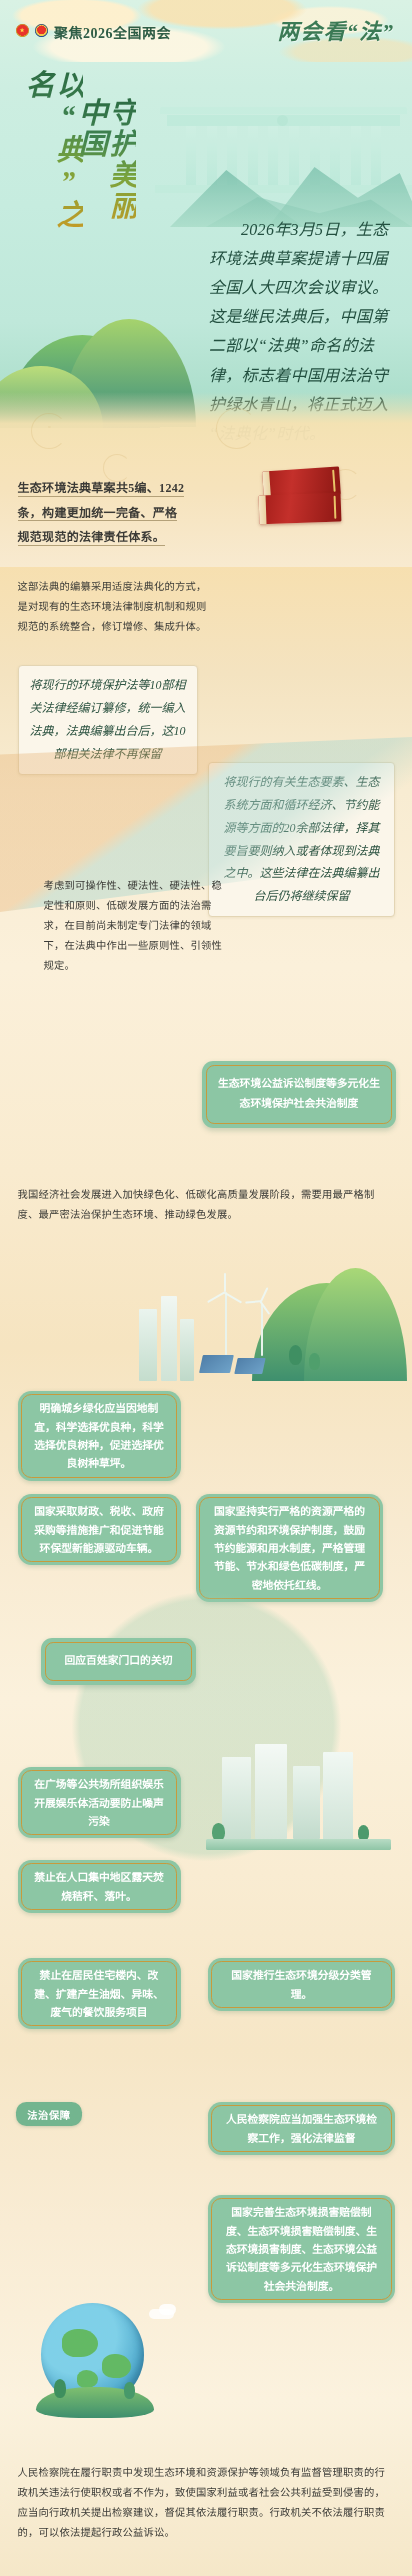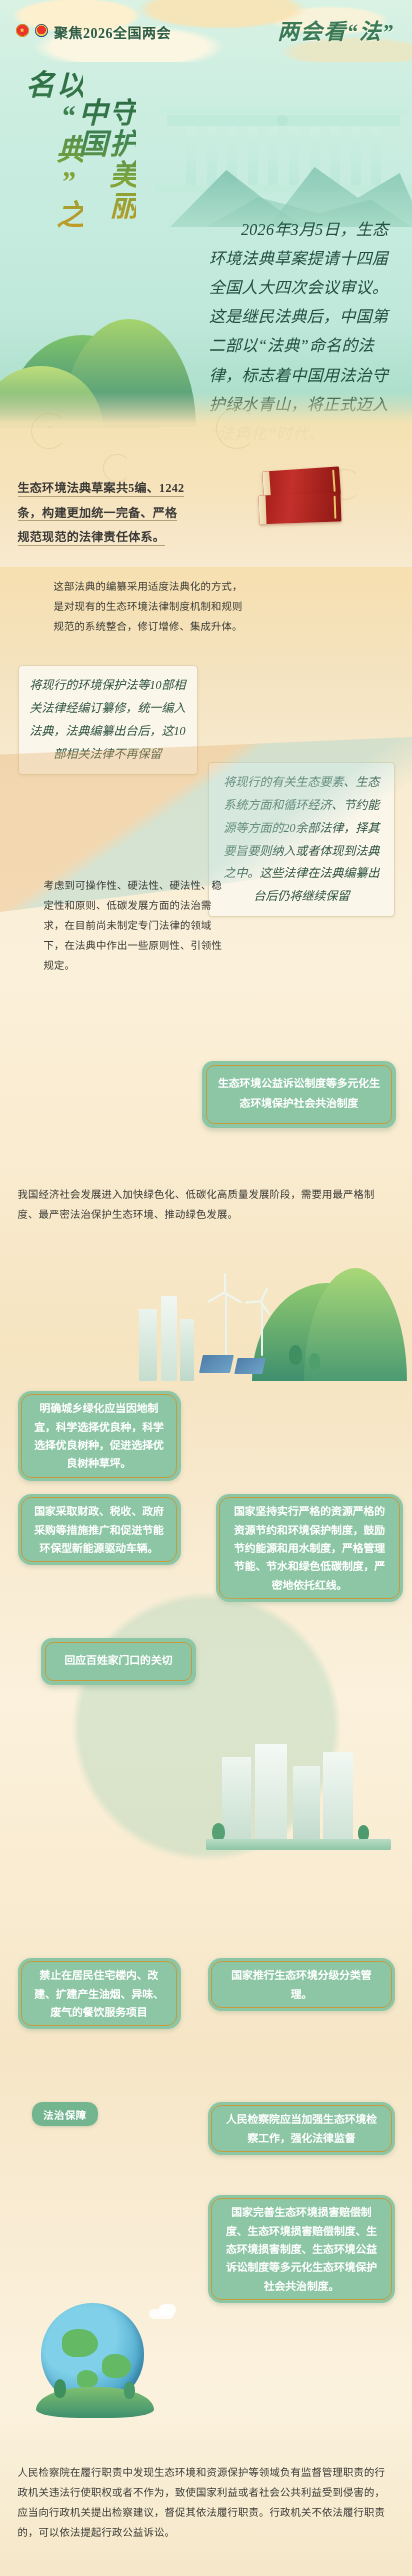--- a/index.html
+++ b/index.html
@@ -356,21 +356,21 @@
     <div class="book" style="left:12.4px;top:61px;width:82px;height:29px;transform:rotate(-2deg)">
       <div class="pages"></div>
         <div class="gold-line"></div>
     </div>
   </div>
 
   <div class="gold-para">
     <span class="ul">生态环境法典草案共5编、1242条，构建更加统一完备、严格规范现范的法律责任体系。</span>
   </div>
 
-  <div class="para" style="left:17.5px;top:577px;width:195px;margin-left:36px;">这部法典的编纂采用适度法典化的方式，是对现有的生态环境法律制度机制和规则规范的系统整合，修订增修、集成升体。</div>
+  <div class="para" style="left:17.5px;top:577px;width:195px;">这部法典的编纂采用适度法典化的方式，是对现有的生态环境法律制度机制和规则规范的系统整合，修订增修、集成升体。</div>
 
   <div class="note-card" style="left:17.5px;top:665px;width:180px;">将现行的环境保护法等10部相关法律经编订纂修，统一编入法典，法典编纂出台后，这10部相关法律不再保留</div>
 
   <div class="note-card" style="left:208px;top:762px;width:187px;">将现行的有关生态要素、生态系统方面和循环经济、节约能源等方面的20余部法律，择其要旨要则纳入或者体现到法典之中。这些法律在法典编纂出台后仍将继续保留</div>
 
   <div class="illus" style="left:0;top:737px;width:412px;height:175px;
               background:linear-gradient(145deg, rgba(230,176,112,.35) 0 38%, rgba(170,214,206,.45) 42% 60%, rgba(250,232,198,0) 72%);
               clip-path:polygon(0 10%,100% 0,100% 70%,0 100%);"></div>
 
   <div class="para" style="left:17.5px;top:876px;width:185px;margin-left:26px;">考虑到可操作性、硬法性、硬法性、稳定性和原则、低碳发展方面的法治需求，在目前尚未制定专门法律的领域下，在法典中作出一些原则性、引领性规定。</div>
@@ -396,44 +396,46 @@
     <div class="blade" style="left:126px;top:34px;height:15.5px;transform:rotate(145deg)"></div>
     <div class="blade" style="left:126px;top:34px;height:15.5px;transform:rotate(265deg)"></div>
     <div class="tree" style="left:155px;top:93px;width:13.4px;height:19.6px;background:#3f8f62;"></div>
     <div class="tree" style="left:175px;top:101px;width:11.3px;height:16.5px;background:#4f9f6c;"></div>
   </div>
 
   <div class="pill" style="left:17.5px;top:1391px;width:163px;">明确城乡绿化应当因地制宜，科学选择优良种，科学选择优良树种，促进选择优良树种草坪。</div>
 
   <div class="pill" style="left:17.5px;top:1494px;width:163px;">国家采取财政、税收、政府采购等措施推广和促进节能环保型新能源驱动车辆。</div>
 
-  <div class="pill" style="left:216px;top:1494px;width:187px;text-align:center;">国家坚持实行严格的资源严格的资源节约和环境保护制度，鼓励节约能源和用水制度，严格管理节能、节水和绿色低碳制度，严密地依托红线。</div>
+  <div class="pill" style="left:196px;top:1494px;width:187px;text-align:center;">国家坚持实行严格的资源严格的资源节约和环境保护制度，鼓励节约能源和用水制度，严格管理节能、节水和绿色低碳制度，严密地依托红线。</div>
 
   <div class="illus" style="left:62px;top:1582px;width:289px;height:289px;border-radius:50%;
               background:radial-gradient(circle, rgba(150,205,175,.32) 0 62%, rgba(150,205,175,0) 66%);"></div>
 
   <div class="green-card" style="left:41px;top:1638px;width:155px;">回应百姓家门口的关切</div>
 
   <div class="illus" style="left:206px;top:1736px;width:185px;height:118px;">
     <div class="bldg" style="left:15.5px;top:20.6px;width:29px;height:82px;background:linear-gradient(180deg,#eef6f0,#c8dfd0);"></div>
     <div class="bldg" style="left:49px;top:8.2px;width:32px;height:95px;background:linear-gradient(180deg,#f4f9f5,#d3e5d8);"></div>
     <div class="bldg" style="left:87px;top:30px;width:27px;height:73px;background:linear-gradient(180deg,#eaf4ed,#c2dbcc);"></div>
     <div class="bldg" style="left:117px;top:15.5px;width:30px;height:88px;background:linear-gradient(180deg,#f1f8f3,#cfe3d6);"></div>
     <div class="tree" style="left:6.2px;top:87px;width:12.4px;height:17.5px;background:#55a173;"></div>
     <div class="tree" style="left:152px;top:89px;width:11.3px;height:15.5px;background:#4c9a6d;"></div>
     <div style="position:absolute;left:0;top:103px;width:185px;height:11.3px;background:linear-gradient(180deg,#b8dcc5,#8fc5a6);border-radius:1.5px;"></div>
   </div>
 
-
+  <div class="pill" style="left:17.5px;top:1860px;width:163px;">禁止在人口集中地区露天焚烧秸秆、落叶。</div>
+
+  <div class="pill" style="left:17.5px;top:1767px;width:163px;">在广场等公共场所组织娱乐开展娱乐体活动要防止噪声污染</div>
 
   <div class="pill" style="left:17.5px;top:1958px;width:163px;">禁止在居民住宅楼内、改建、扩建产生油烟、异味、废气的餐饮服务项目</div>
 
   <div class="pill" style="left:208px;top:1958px;width:187px;">国家推行生态环境分级分类管理。</div>
 
-  <div class="tag" style="left:32px;top:2102px;">法治保障</div>
+  <div class="tag" style="left:16px;top:2102px;">法治保障</div>
 
   <div class="pill" style="left:208px;top:2102px;width:187px;">人民检察院应当加强生态环境检察工作，强化法律监督</div>
 
   <div class="pill" style="left:208px;top:2195px;width:187px;">国家完善生态环境损害赔偿制度、生态环境损害赔偿制度、生态环境损害制度、生态环境公益诉讼制度等多元化生态环境保护社会共治制度。</div>
 
   <div class="illus" style="left:20.6px;top:2277px;width:165px;height:155px;">
     <div class="earth" style="left:20.6px;top:26px;width:103px;height:103px;"></div>
     <div class="continent" style="left:41px;top:52px;width:36px;height:28px;"></div>
     <div class="continent" style="left:81px;top:77px;width:29px;height:24px;"></div>
     <div class="continent" style="left:56px;top:93px;width:21.6px;height:17.5px;"></div>

